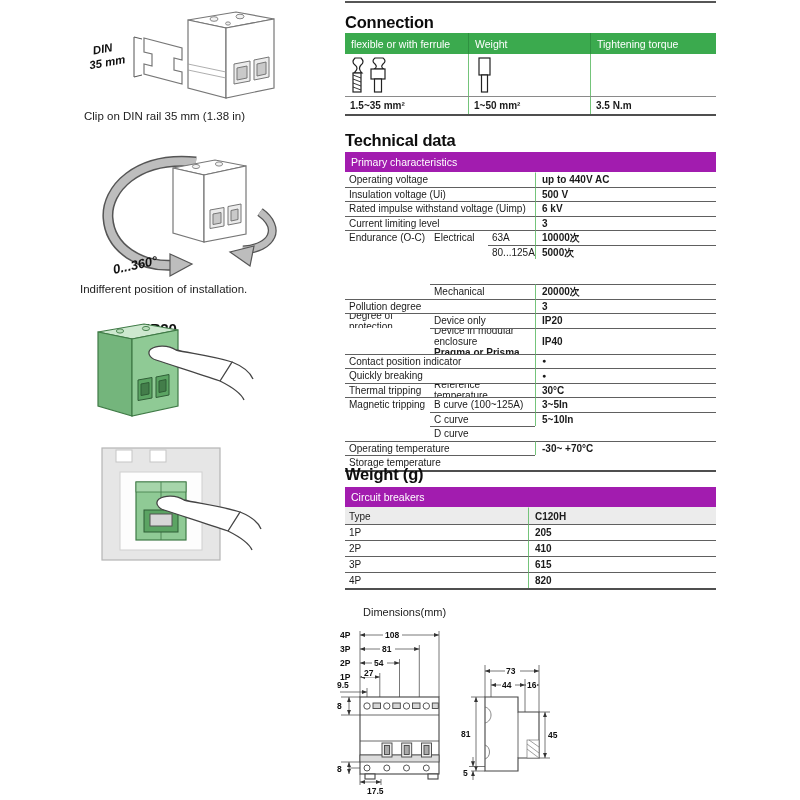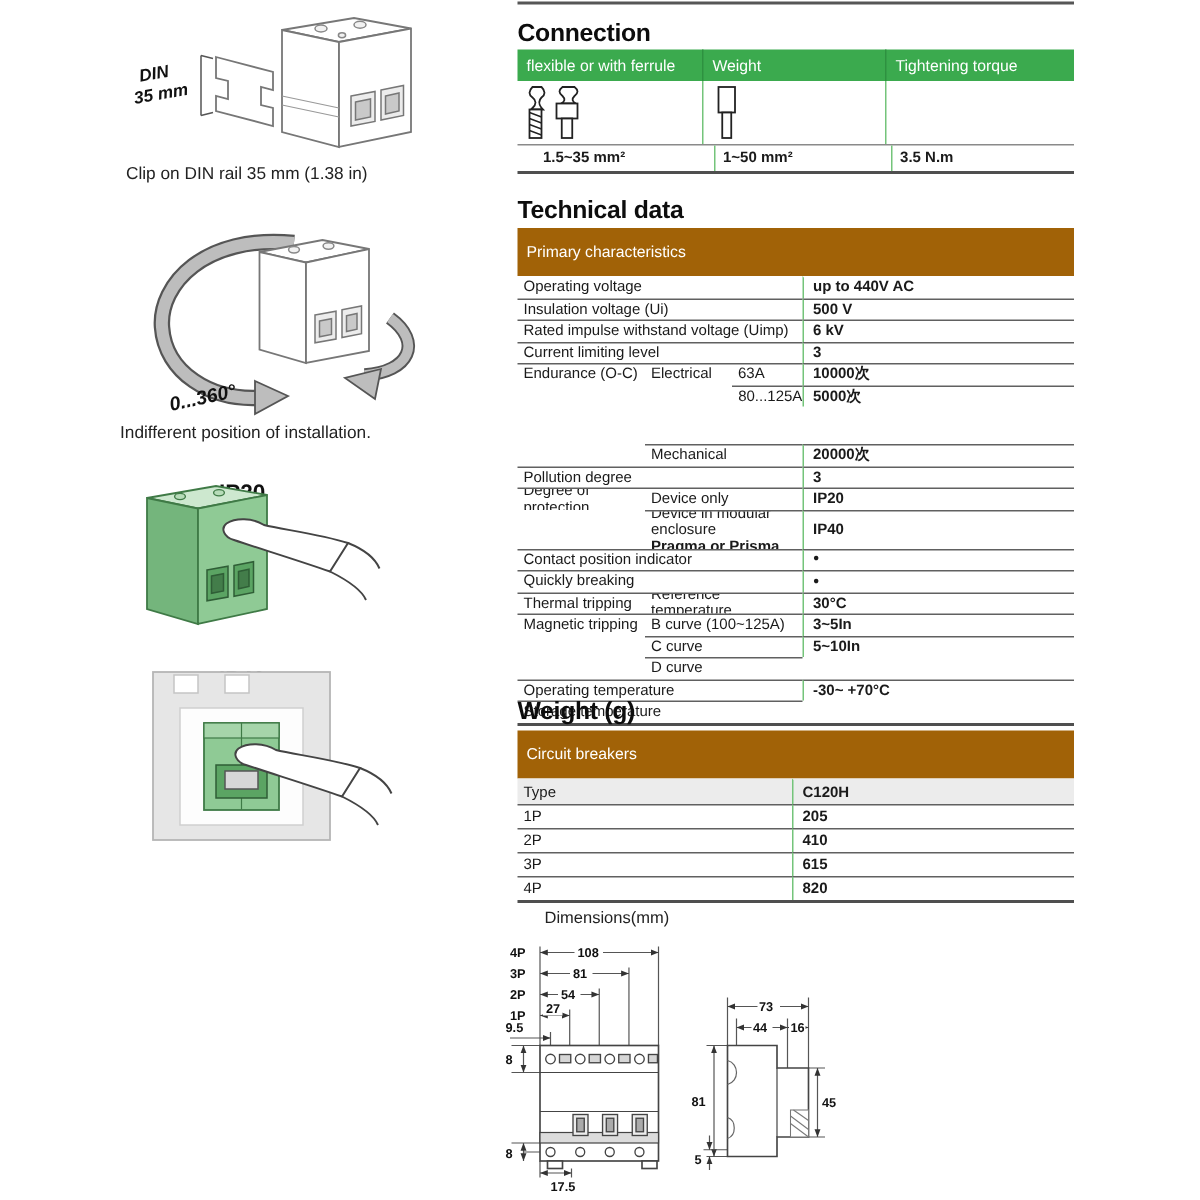--- a/index.html
+++ b/index.html
@@ -5,42 +5,42 @@
   html,body{margin:0;padding:0;background:#fff;}
   #page{position:relative;width:800px;height:800px;background:#fff;overflow:hidden;
         font-family:"Liberation Sans","DejaVu Sans",sans-serif;color:#1a1a1a;}
   .abs{position:absolute;}
   .title{font-weight:bold;font-size:16.5px;color:#0d0d0d;letter-spacing:-0.2px;}
   .caption{font-size:11.5px;color:#222;}
   .iplabel{font-weight:bold;font-size:15px;color:#111;}
   .dimtitle{font-size:11px;color:#222;}
 
   
-  .gsection{height:32px;background:#a16207;color:#fff;font-size:10.5px;
+  .gsection{height:20px;background:#a21caf;color:#fff;font-size:10.5px;
             display:flex;align-items:center;padding-left:6px;box-sizing:border-box;}
   .trow{display:flex;}
   .tcell{box-sizing:border-box;border-top:1px solid #606060;display:flex;flex-direction:column;
          justify-content:center;padding-left:4px;font-size:10px;line-height:1.1;overflow:hidden;}
   .tcell.nb{border-top-color:transparent;}
   .tcell.val{font-weight:bold;border-left:1px solid #74c47a;padding-left:6px;}
   .tcell.dot{font-size:7px;}
   #technical-table{border-bottom:2px solid #4f4f4f;}
 
   
   .chead{display:flex;height:21px;background:#3baa4e;}
   .chead .cc{color:#fff;font-size:10.5px;display:flex;align-items:center;padding-left:6px;
              box-sizing:border-box;border-left:1px solid #2e9140;}
   .chead .cc:first-child{border-left:none;}
   .cicons{display:flex;height:42px;}
   .cicons .cc{box-sizing:border-box;border-left:1px solid #74c47a;display:flex;align-items:flex-start;padding:3px 0 0 4px;}
   .cicons .cc:first-child{border-left:none;}
   .cvals{display:flex;height:17px;border-top:1px solid #8a8a8a;border-bottom:2px solid #4f4f4f;}
   .cvals .cc{box-sizing:border-box;font-size:10px;font-weight:bold;display:flex;align-items:center;
              padding-left:5px;border-left:1px solid #74c47a;}
-  .cvals .cc:first-child{border-left:none;margin-left:12px;}
+  .cvals .cc:first-child{border-left:none;}
 
   
   #weight-table{border-bottom:2px solid #4f4f4f;}
   .wrow{display:flex;height:16px;}
   .wrow.typerow{height:17px;background:#ececec;}
   .wrow .wl{box-sizing:border-box;width:183px;font-size:10px;display:flex;align-items:center;padding-left:4px;border-top:1px solid #606060;}
   .wrow .wv{box-sizing:border-box;width:188px;font-size:10px;font-weight:bold;display:flex;align-items:center;
             padding-left:6px;border-left:1px solid #74c47a;border-top:1px solid #606060;}
   .wrow.typerow .wl,.wrow.typerow .wv{border-top-color:transparent;}
   .wrow.typerow .wv{font-weight:bold;}
@@ -250,21 +250,21 @@
           <div>10000次</div>
         </div>
       </div>
       <div class="trow" style="height: 14.5px;">
         <div class="tcell nb" style="width: 85px;">
           <div></div>
         </div>
         <div class="tcell nb" style="width: 58px;">
           <div></div>
         </div>
-        <div class="tcell" style="width: 47px; align-items: center;">
+        <div class="tcell" style="width: 47px;">
           <div>80...125A</div>
         </div>
         <div class="tcell val" style="width: 181px;">
           <div>5000次</div>
         </div>
       </div>
       <div class="trow" style="height: 14.5px; margin-top: 25px;">
         <div class="tcell nb" style="width: 85px;">
           <div></div>
         </div>

